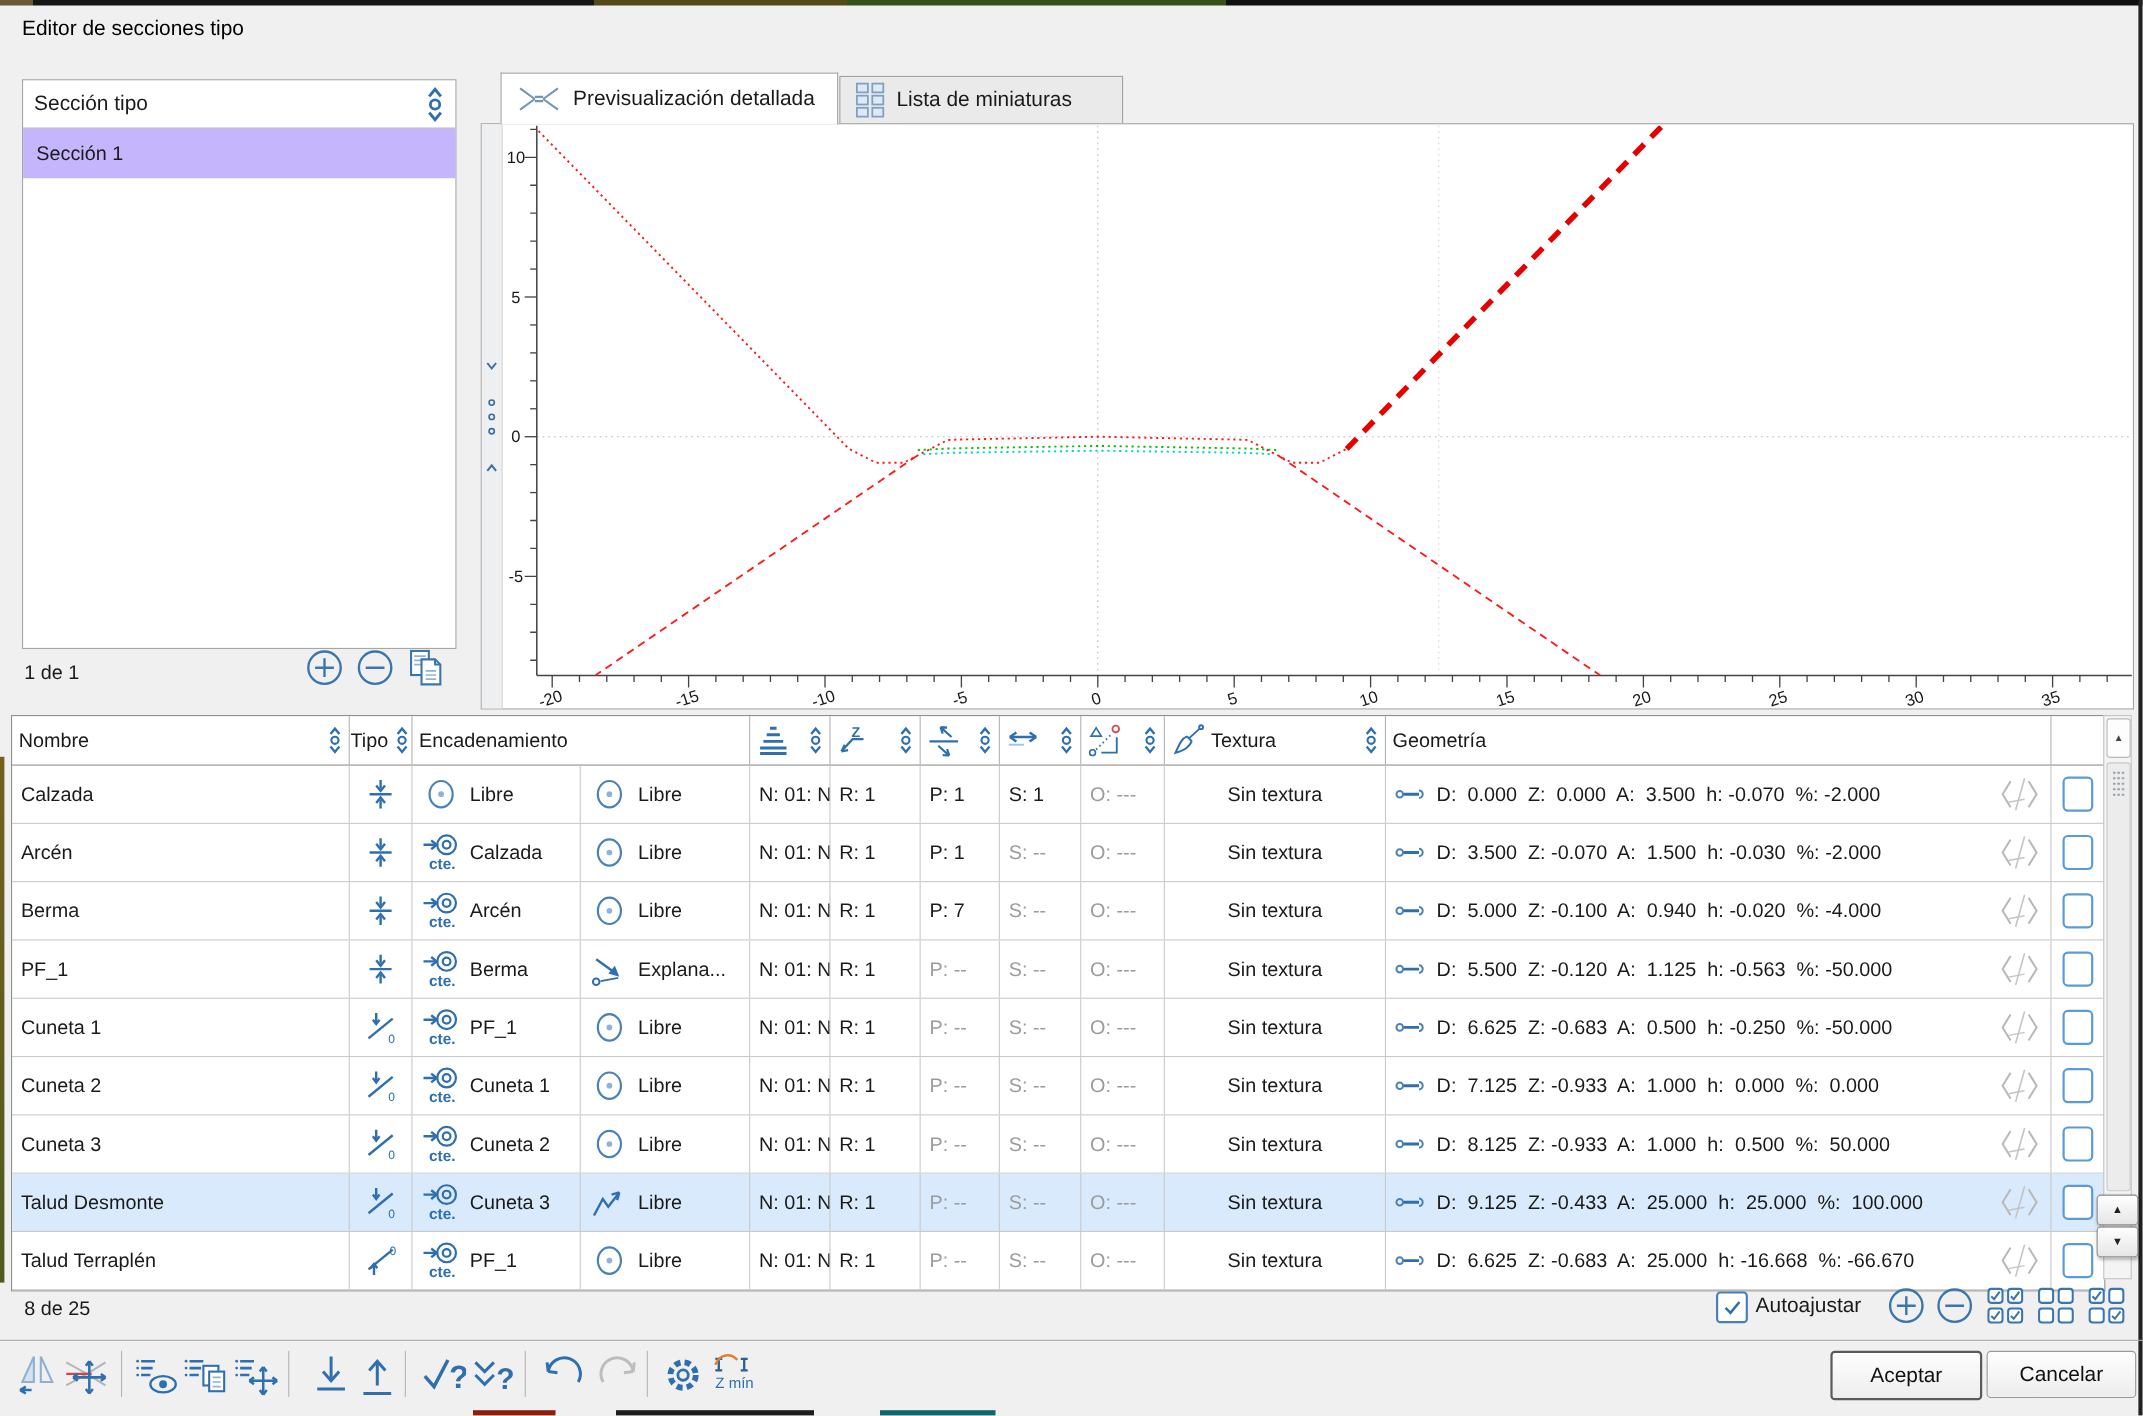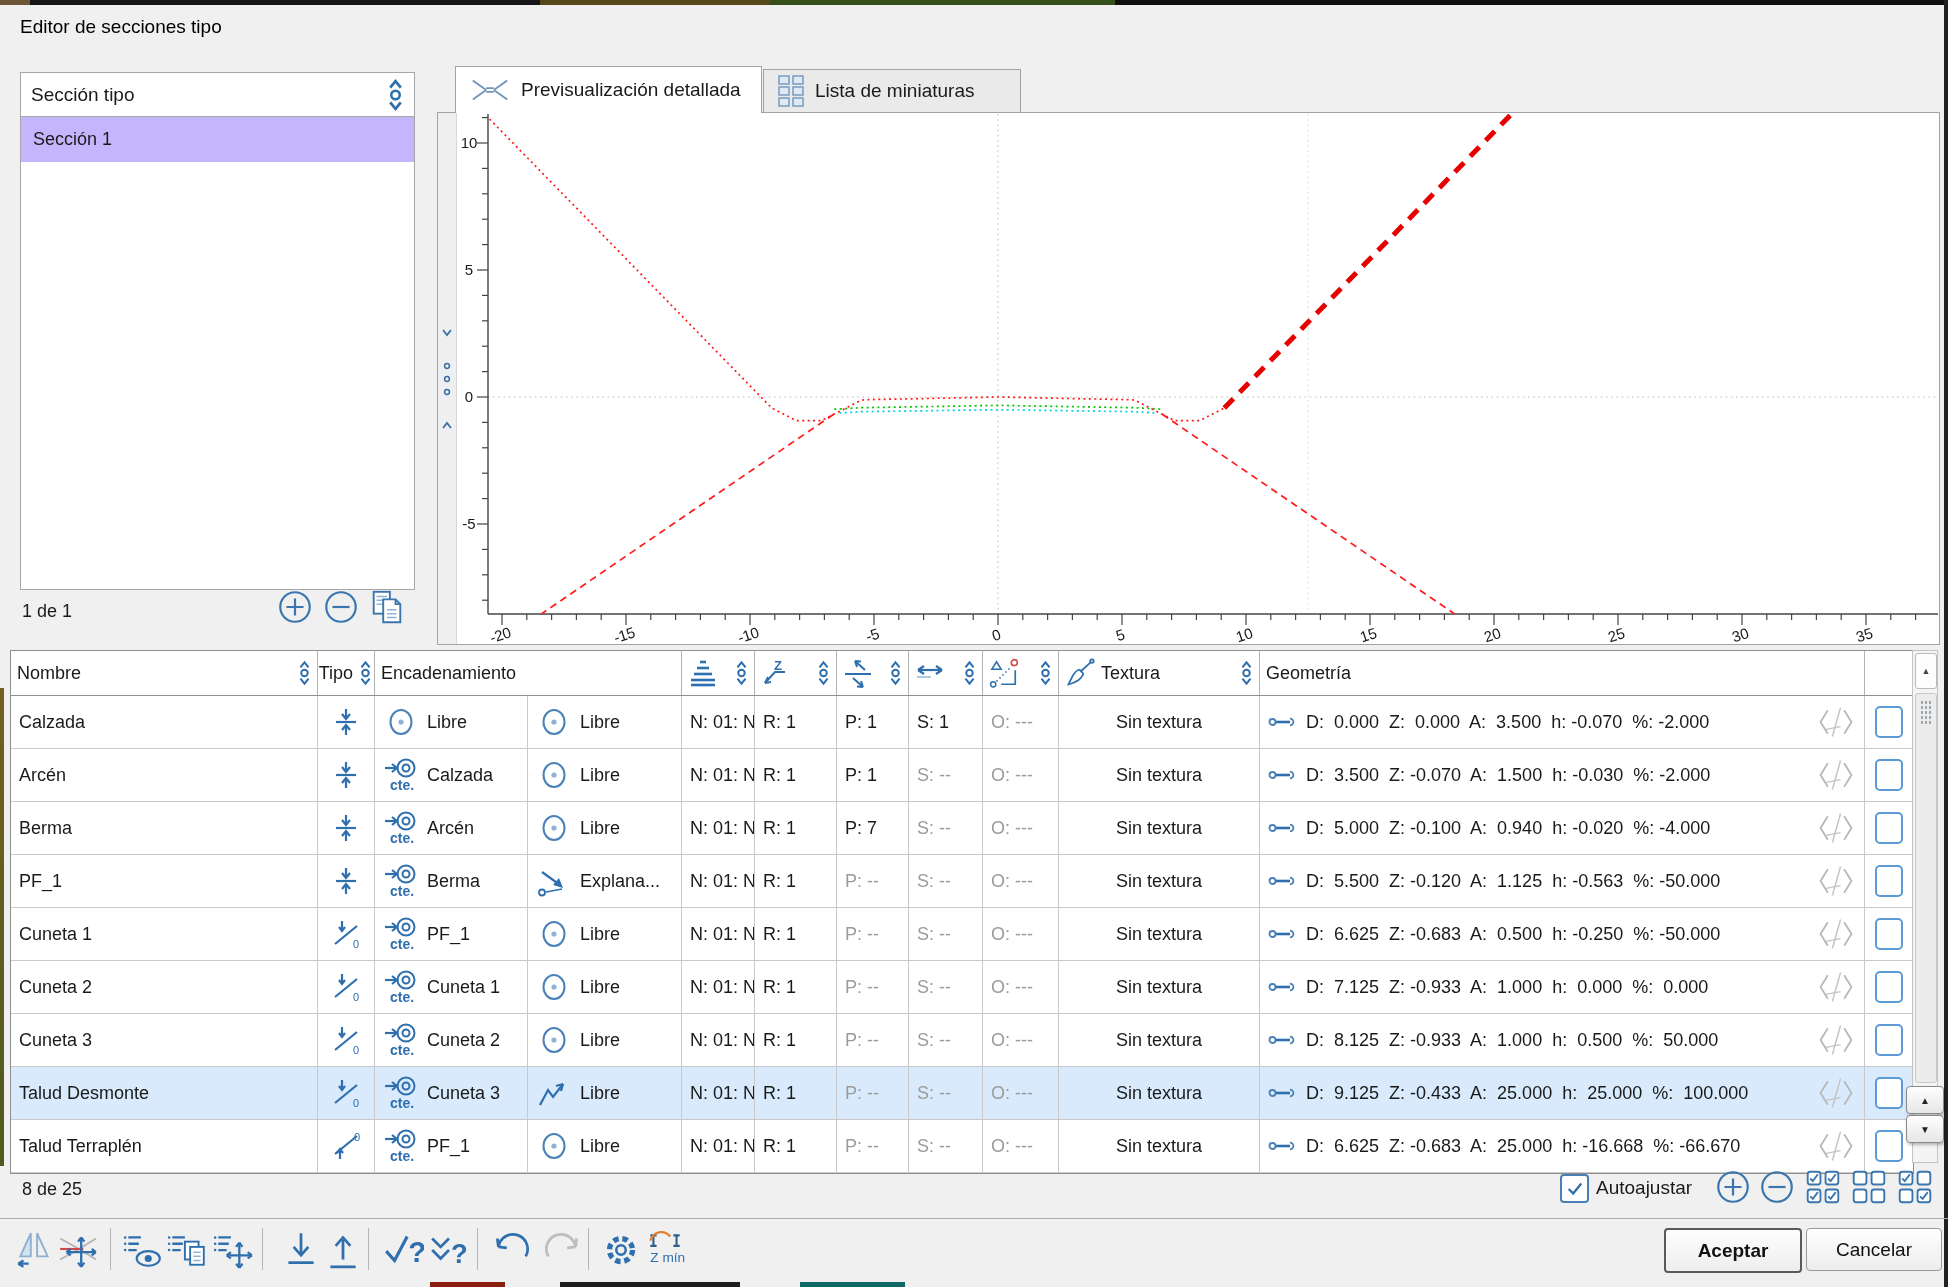--- a/index.html
+++ b/index.html
@@ -68,21 +68,21 @@
   
   .foot-count{left:22px;top:1172px;font-size:18px;height:34px;line-height:34px;}
   .chk{width:25px;height:25px;border:2px solid #4a7fb5;border-radius:4px;background:#fff;display:flex;align-items:center;justify-content:center;}
   .autofit-label{font-size:19px;line-height:29px;}
   
   .tool-sep-line{left:0;top:1218px;width:1948px;height:1px;background:#ababab;}
   .tbi{top:1226px;width:42px;height:46px;cursor:pointer;}
   .vsep{top:1228px;width:1px;height:42px;background:#b5b5b5;}
   .btn{top:1228px;height:41px;font-size:19px;display:flex;align-items:center;justify-content:center;
        background:linear-gradient(#fefefe,#ededed);border-radius:4px;cursor:pointer;color:#111;}
-  .btn-accept{left:1664px;width:134px;border:2px solid #5a5a5a;font-weight:bold;}
+  .btn-accept{left:1664px;width:134px;border:2px solid #5a5a5a;}
   .btn-cancel{left:1806px;width:134px;border:1px solid #9a9a9a;}
 </style>
 </head>
 <body>
 
 <svg width="0" height="0" style="position:absolute">
 <defs>
   <symbol id="sym-sort" viewBox="0 0 16 34">
     <path d="M3 10 L8 4 L13 10" fill="none" stroke="#2f6fae" stroke-width="2.6"></path>
     <circle cx="8" cy="17" r="4" fill="none" stroke="#2f6fae" stroke-width="2.4"></circle>

